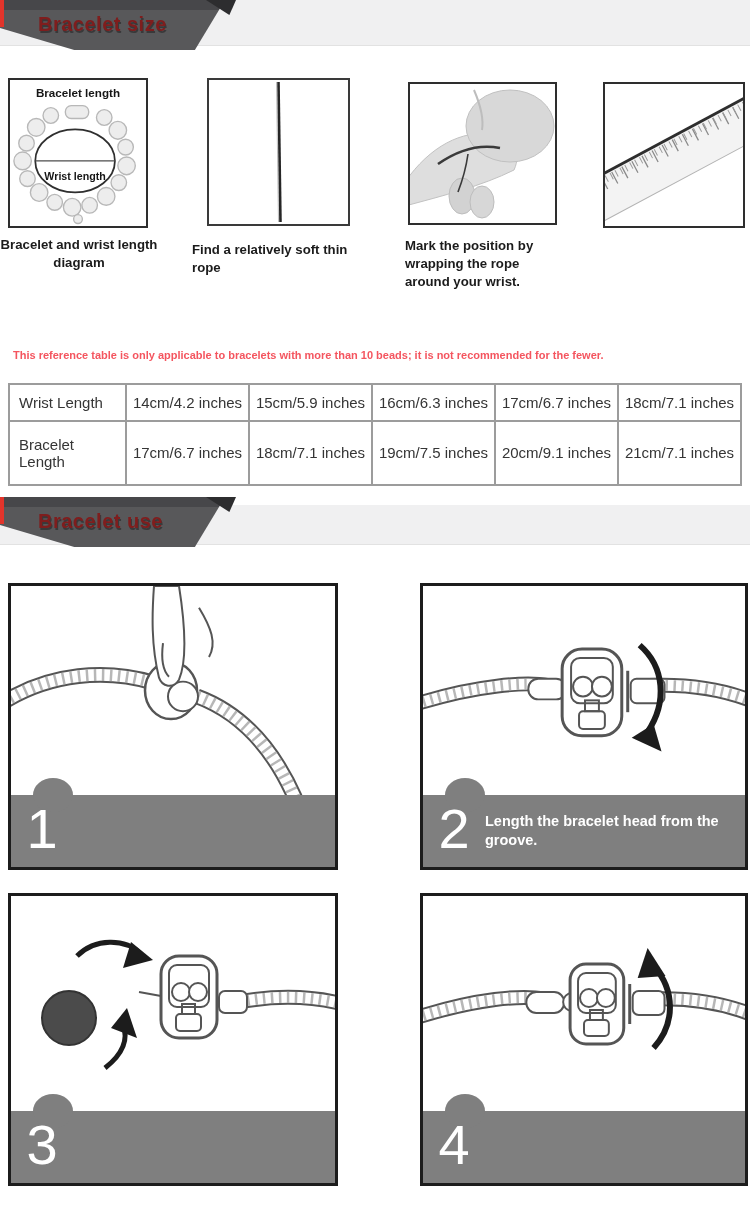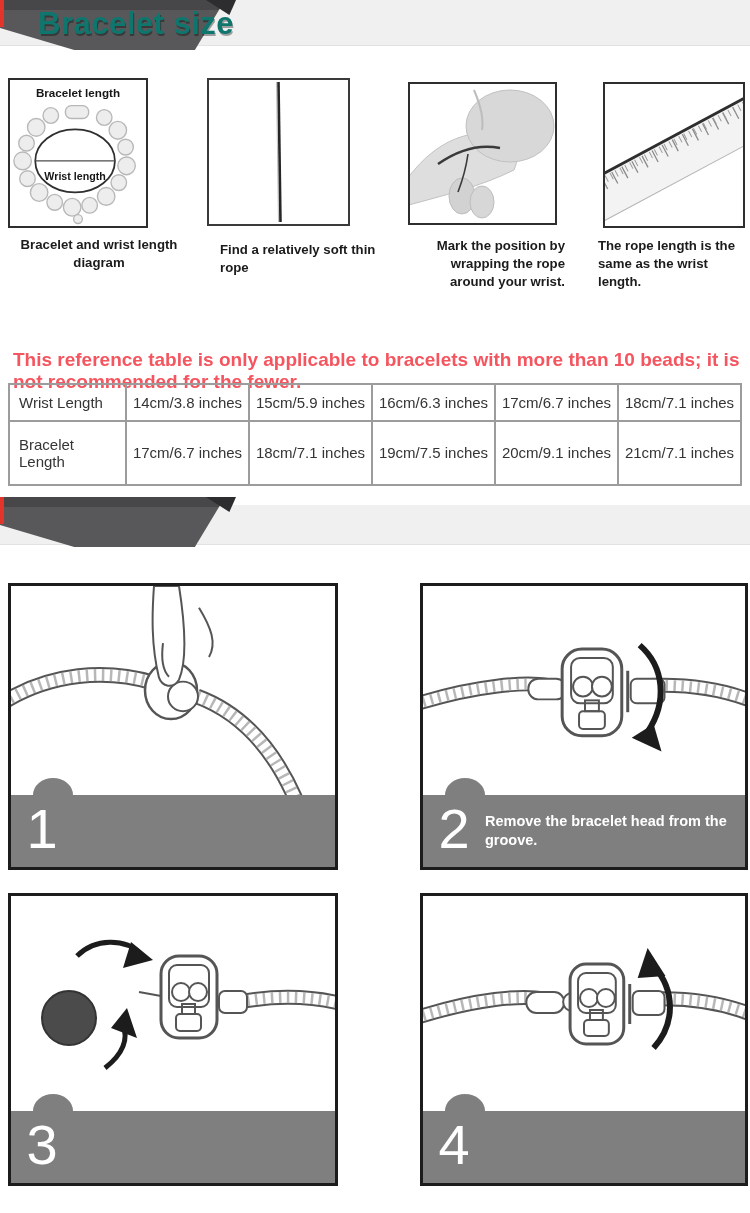--- a/index.html
+++ b/index.html
@@ -8,31 +8,31 @@
           font-family:"Liberation Sans",sans-serif;color:#111;}
 
   
   .hdr{position:absolute;left:0;width:750px;height:52px;}
   .hdr .band{position:absolute;left:0;right:0;top:0;height:46px;background:#f0f0f1;border-bottom:1px solid #e2e2e2;}
   .hdr .ribbon{position:absolute;left:0;top:0;width:232px;height:50px;background:linear-gradient(#47474a 0 10px,#58585a 10px);
                clip-path:polygon(0 0,97% 0,84% 100%,32% 100%,0 56%);z-index:2;}
   .hdr .fold{position:absolute;left:206px;top:0;width:30px;height:15px;background:#2d2d2f;
              clip-path:polygon(0 0,100% 0,78% 100%);z-index:3;}
   .hdr .redtab{position:absolute;left:0;top:0;width:4px;height:27px;background:#e2342b;z-index:4;}
-  .hdr .hlabel{position:absolute;left:38px;top:0;line-height:48px;font-size:31px;font-weight:800;color:#0f766e;
+  .hdr .hlabel{position:absolute;left:38px;top:0;line-height:48px;font-size:20px;font-weight:800;color:#7f1d1d;
                letter-spacing:.5px;text-shadow:1px 2px 0 rgba(0,0,0,.35);z-index:5;}
 
   
   .figbox{position:absolute;background:#fff;border:2px solid #2e2e2e;}
   .figbox svg{display:block;width:100%;height:100%;}
   .figcap{position:absolute;font-size:13.2px;font-weight:700;color:#1b1b1b;line-height:1.38;}
 
   .intro{position:absolute;left:13px;top:292px;width:726px;font-size:17.5px;font-weight:700;
          color:#0e0e0e;line-height:1.3;letter-spacing:.1px;}
-  .warning{position:absolute;left:13px;top:349px;width:734px;font-size:19px;font-weight:700;color:#f4555f;}
+  .warning{position:absolute;left:13px;top:349px;width:734px;font-size:11px;font-weight:700;color:#f4555f;}
 
   
   table.size{position:absolute;left:8px;top:383px;width:734px;height:103px;border-collapse:collapse;table-layout:fixed;}
   table.size td{border:2px solid #9c9c9c;font-size:15px;color:#353535;text-align:center;padding:2px;}
   table.size td.rowhead{text-align:left;padding-left:9px;}
 
   
   .step{position:absolute;border:3px solid #1c1c1c;background:#fff;display:flex;flex-direction:column;}
   .step .illus{flex:1;position:relative;overflow:hidden;}
   .step .illus svg{display:block;width:100%;height:100%;}
@@ -75,70 +75,69 @@
           <circle cx="111" cy="51" r="9"></circle>
           <circle cx="97" cy="38" r="8"></circle>
         <circle cx="70" cy="141" r="4.5"></circle>
       </g>
       <ellipse cx="67" cy="82" rx="41" ry="32" fill="rgba(255,255,255,0.6)" stroke="#2f2f2f" stroke-width="1.8"></ellipse>
       <line x1="26" y1="82" x2="108" y2="82" stroke="#4c4c4c" stroke-width="1.2"></line>
       <text x="70" y="17" text-anchor="middle" font-size="12" font-weight="bold" fill="#161616">Bracelet length</text>
       <text x="67" y="101" text-anchor="middle" font-size="11" font-weight="bold" fill="#161616">Wrist length</text>
     </svg>
   </div>
-  <div class="figcap" style="left:0;top:236px;width:158px;text-align:center;margin-left:20px;">Bracelet and wrist length diagram</div>
+  <div class="figcap" style="left:0;top:236px;width:158px;text-align:center;">Bracelet and wrist length diagram</div>
 
   <div class="figbox" style="left:207px;top:78px;width:143px;height:148px;border-color:#3a3a3a;">
     <svg viewBox="0 0 140 145" preserveAspectRatio="none">
       <line x1="68" y1="2" x2="70" y2="143" stroke="#bdbdbd" stroke-width="1"></line>
       <line x1="70" y1="2" x2="72" y2="143" stroke="#262626" stroke-width="2.6"></line>
     </svg>
   </div>
-  <div class="figcap" style="left:192px;top:241px;width:178px;margin-left:28px;">Find a relatively soft thin rope</div>
+  <div class="figcap" style="left:192px;top:241px;width:178px;">Find a relatively soft thin rope</div>
 
   <div class="figbox" style="left:408px;top:82px;width:149px;height:143px;">
     <svg viewBox="0 0 145 139" preserveAspectRatio="none">
       <path d="M-5,98 C20,62 52,46 82,50 C104,54 112,68 104,86 C72,102 32,112 -5,122 Z" fill="#dedede" stroke="#c2c2c2"></path>
       <ellipse cx="100" cy="42" rx="44" ry="36" fill="#d8d8d8" stroke="#c0c0c0"></ellipse>
       <path d="M64,6 C70,20 74,34 72,46" fill="none" stroke="#bdbdbd" stroke-width="2"></path>
       <ellipse cx="52" cy="112" rx="13" ry="18" fill="#d2d2d2" stroke="#bdbdbd"></ellipse>
       <ellipse cx="72" cy="118" rx="12" ry="16" fill="#d7d7d7" stroke="#bdbdbd"></ellipse>
       <path d="M28,80 C48,66 70,60 90,64" fill="none" stroke="#3a3a3a" stroke-width="2.6"></path>
       <path d="M58,70 C56,84 53,95 48,108" fill="none" stroke="#3a3a3a" stroke-width="1.6"></path>
     </svg>
   </div>
-  <div class="figcap" style="left:405px;top:237px;width:160px;text-align:right;">Mark the position by wrapping the rope around your wrist.</div>
+  <div class="figcap" style="left:405px;top:237px;width:160px;">Mark the position by wrapping the rope around your wrist.</div>
 
   <div class="figbox" style="left:603px;top:82px;width:142px;height:146px;">
     <svg viewBox="0 0 139 142" preserveAspectRatio="none">
       <g transform="rotate(-28 70 72)">
         <rect x="-45" y="54" width="230" height="42" fill="#f3f3f3" stroke="#b3b3b3"></rect>
         <line x1="-45" y1="54" x2="185" y2="54" stroke="#2e2e2e" stroke-width="3"></line>
         <line x1="-40" y1="63" x2="182" y2="63" stroke="#8a8a8a" stroke-width="13" stroke-dasharray="1.3 10.2"></line>
         <line x1="-35" y1="60" x2="182" y2="60" stroke="#9a9a9a" stroke-width="7" stroke-dasharray="1 4.6"></line>
       </g>
     </svg>
   </div>
-  <div class="figcap" style="left:598px;top:237px;width:152px;">The rope length is the same as the wrist length.</div>
 
   <div class="warning">This reference table is only applicable to bracelets with more than 10 beads; it is not recommended for the fewer.</div>
 
   <table class="size">
     <colgroup>
         <col style="width:117px">
         <col>
         <col>
         <col>
         <col>
         <col>
       </colgroup>
     <tbody>
         <tr>
       <td class="rowhead">Wrist Length</td>
-      <td>14cm/3.8 inches</td>
+      <td>14cm/4.2 inches</td>
       <td>15cm/5.9 inches</td>
       <td>16cm/6.3 inches</td>
       <td>17cm/6.7 inches</td>
       <td>18cm/7.1 inches</td>
     </tr>
     <tr>
       <td class="rowhead">Bracelet Length</td>
       <td>17cm/6.7 inches</td>
       <td>18cm/7.1 inches</td>
       <td>19cm/7.5 inches</td>
@@ -146,20 +145,21 @@
       <td>21cm/7.1 inches</td>
     </tr>
   </tbody>
     </table>
 
   <div class="hdr" style="top:497px;">
     <div class="band" style="top:8px;height:40px;"></div>
     <div class="fold"></div>
     <div class="ribbon"></div>
     <div class="redtab"></div>
+    <div class="hlabel">Bracelet use</div>
   </div>
 
   <div class="step" style="left:8px;top:583px;width:330px;height:287px;">
     <div class="illus">
       <svg viewBox="0 0 324 212" preserveAspectRatio="none">
         <path d="M-8,118 C40,88 95,84 142,98" stroke="#555" stroke-width="16" fill="none"></path>
         <path d="M-8,118 C40,88 95,84 142,98" stroke="#fff" stroke-width="12" fill="none"></path>
         <path d="M-8,118 C40,88 95,84 142,98" stroke="#999" stroke-width="12" fill="none" stroke-dasharray="2.5 5.5" opacity=".7"></path>
         <path d="M186,112 C226,127 260,160 284,215" stroke="#555" stroke-width="16" fill="none"></path>
         <path d="M186,112 C226,127 260,160 284,215" stroke="#fff" stroke-width="12" fill="none"></path>
@@ -196,21 +196,21 @@
         <rect x="157" y="127" width="26" height="18" rx="4" class="ink"></rect>
         <line x1="206" y1="86" x2="206" y2="128" stroke="#555" stroke-width="3"></line>
         <rect x="209" y="94" width="34" height="25" rx="6" fill="#fff" stroke="#555" stroke-width="2"></rect>
         <path d="M218,60 C243,82 246,118 226,148" stroke="#1c1c1c" stroke-width="6" fill="none"></path>
         <polygon points="232,140 240,168 210,154" fill="#1c1c1c"></polygon>
       </svg>
     </div>
     <div class="bar">
       <div class="bump"></div>
       <div class="num">2</div>
-      <div class="stext">Remove the bracelet head from the groove.</div>
+      <div class="stext">Length the bracelet head from the groove.</div>
     </div>
   </div>
 
   <div class="step" style="left:8px;top:893px;width:330px;height:293px;">
     <div class="illus">
       <svg viewBox="0 0 324 215" preserveAspectRatio="none">
         <circle cx="58" cy="122" r="27" fill="#4b4b4b" stroke="#333" stroke-width="2"></circle>
         <path d="M66,60 C84,42 114,42 130,58" stroke="#1c1c1c" stroke-width="5" fill="none"></path>
         <polygon points="120,46 142,64 112,72" fill="#1c1c1c"></polygon>
         <path d="M128,96 L150,100" class="ink" stroke-width="3"></path>

